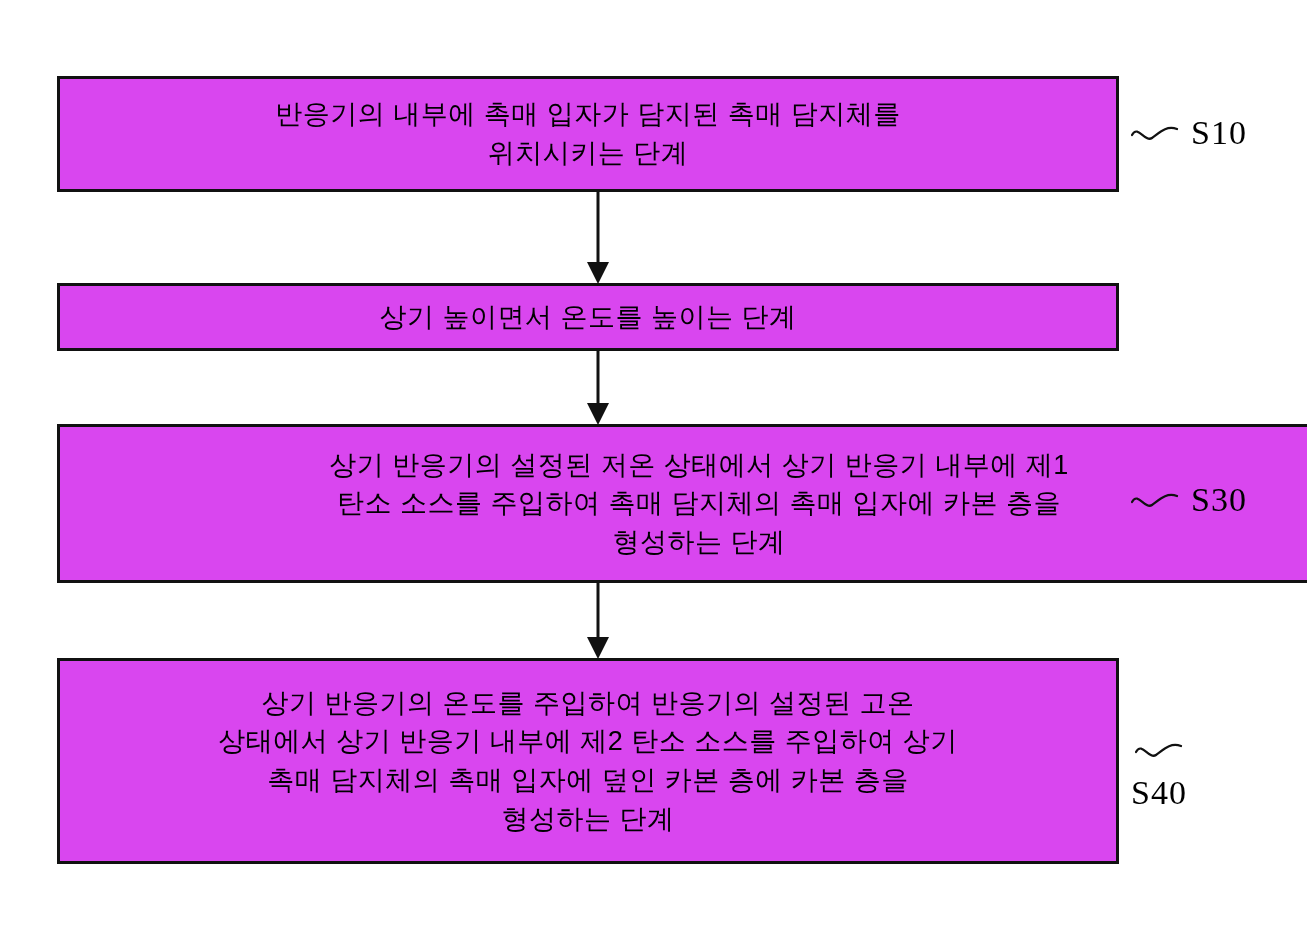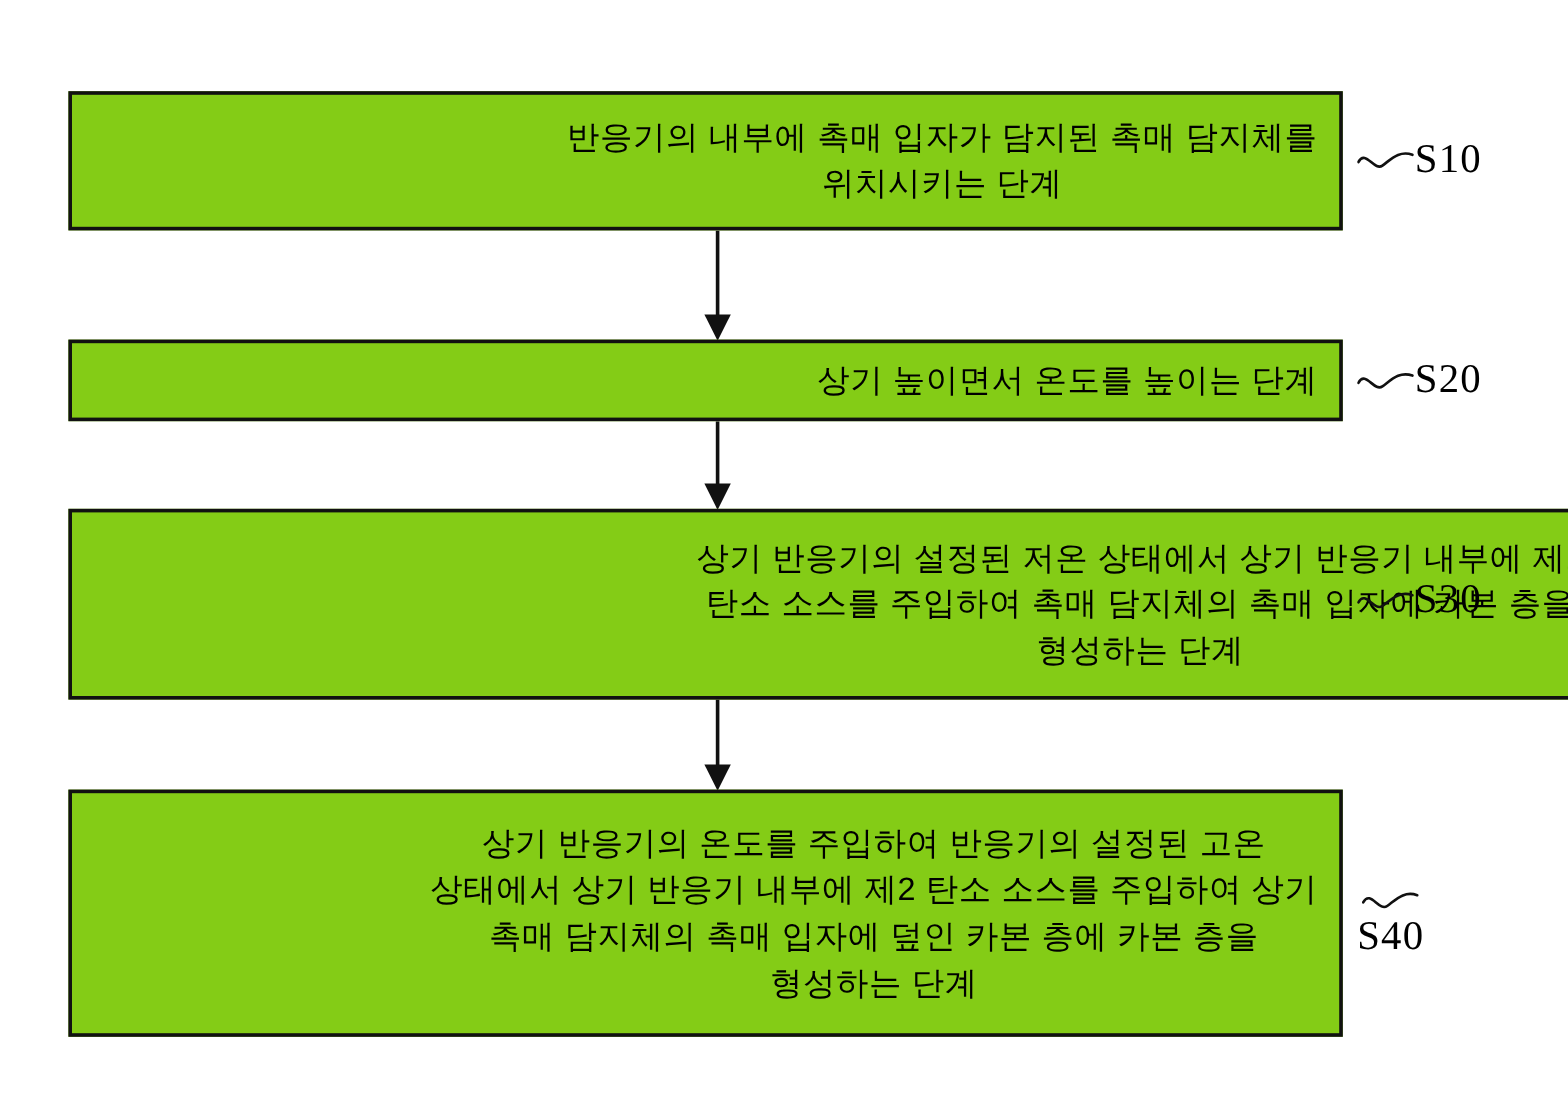--- a/index.html
+++ b/index.html
@@ -19,24 +19,24 @@
     position: absolute;
     left: 0; top: 0;
     width: 1307px;
     height: 930px;
   }
 
   .step-box {
     position: absolute;
     box-sizing: border-box;
     border: 3px solid #111111;
-    background: #84cc16;
+    background: #d946ef;
     display: flex;
     align-items: center;
-    justify-content: flex-end;
+    justify-content: center;
     text-align: center;
   }
 
   .step-text {
     font-size: 27px;
     line-height: 1.43;
     color: #000000;
     letter-spacing: 0.5px;
     font-weight: 500;
     white-space: pre-line;
@@ -57,20 +57,21 @@
   }
   #arrow-1 { top: 192px; height: 92px; }
   #arrow-2 { top: 351px; height: 74px; }
   #arrow-3 { top: 583px; height: 76px; }
 
   
   .ref {
     position: absolute;
     display: flex;
     align-items: center;
+    gap: 12px;
     height: 46px;
   }
   .ref .squiggle {
     width: 48px;
     height: 24px;
     display: block;
     flex: 0 0 auto;
   }
   .ref .ref-label {
     font-size: 34px;
@@ -127,26 +128,20 @@
 형성하는 단계</div>
   </div>
 
   <div class="ref" id="ref-s10">
     <svg class="squiggle" viewBox="0 0 48 24">
       <path d="M1 14 C 7 3, 14 22, 21 17 C 28 12, 35 4, 46 8" fill="none" stroke="#111111" stroke-width="2.2" stroke-linecap="round"></path>
     </svg>
     <span class="ref-label">S10</span>
   </div>
 
-  <div class="ref" id="ref-s20">
-    <svg class="squiggle" viewBox="0 0 48 24">
-      <path d="M1 14 C 7 3, 14 22, 21 17 C 28 12, 35 4, 46 8" fill="none" stroke="#111111" stroke-width="2.2" stroke-linecap="round"></path>
-    </svg>
-    <span class="ref-label">S20</span>
-  </div>
 
   <div class="ref" id="ref-s30">
     <svg class="squiggle" viewBox="0 0 48 24">
       <path d="M1 14 C 7 3, 14 22, 21 17 C 28 12, 35 4, 46 8" fill="none" stroke="#111111" stroke-width="2.2" stroke-linecap="round"></path>
     </svg>
     <span class="ref-label">S30</span>
   </div>
 
   <div class="ref" id="ref-s40">
     <svg class="squiggle" viewBox="0 0 48 24">

